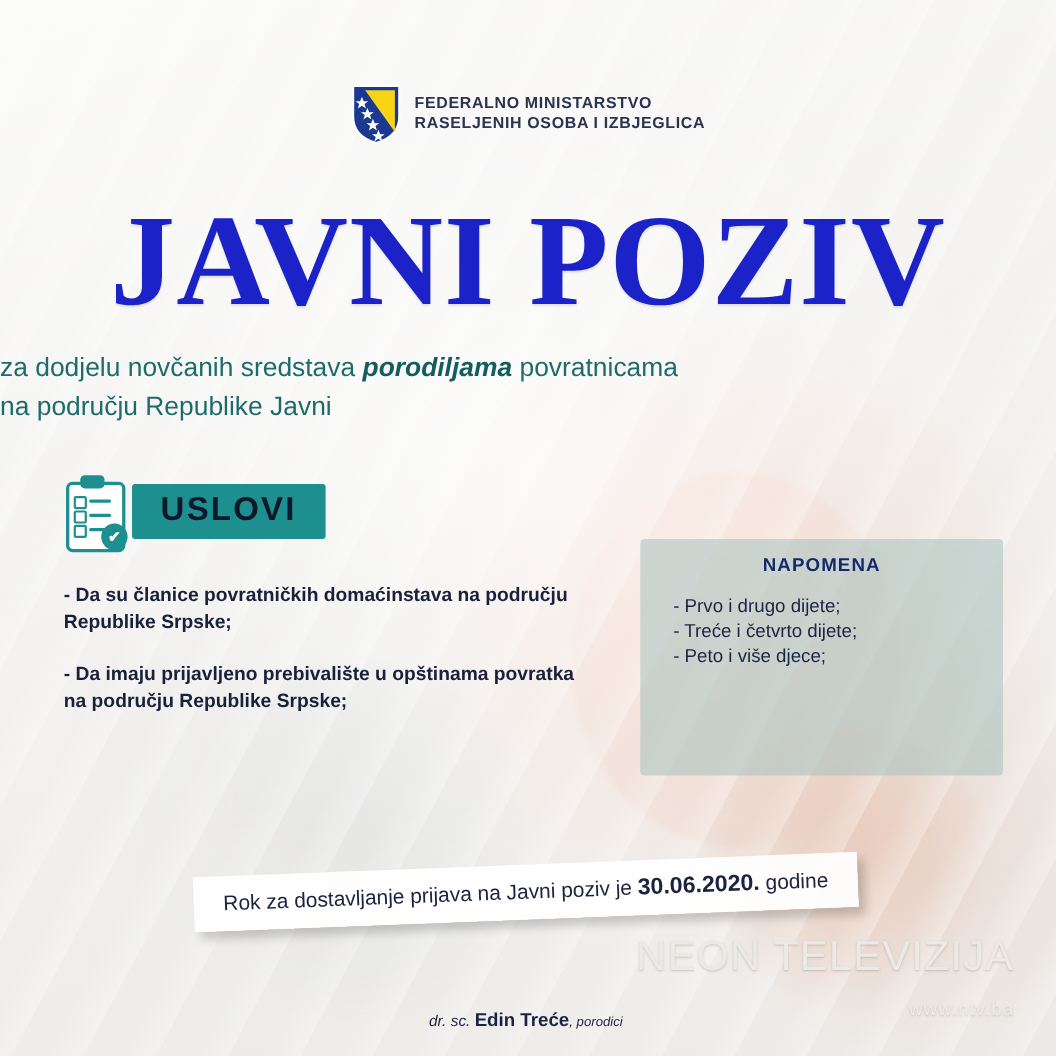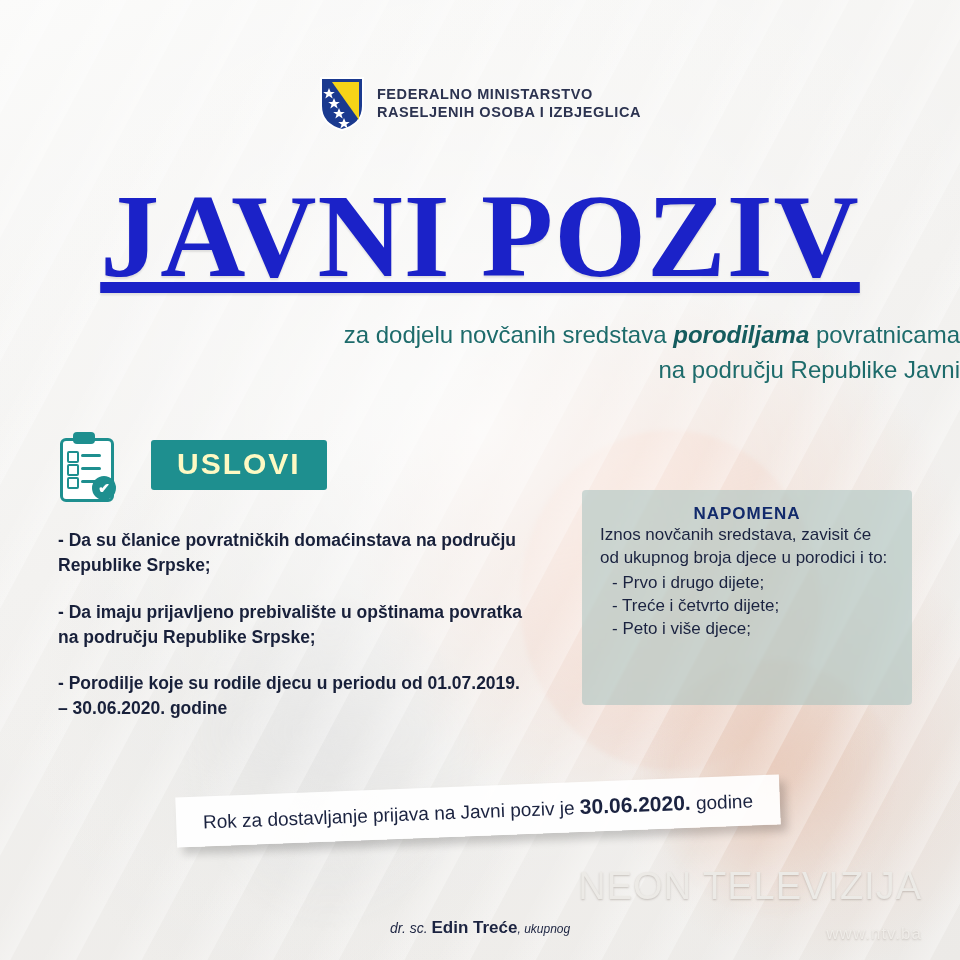--- a/index.html
+++ b/index.html
@@ -95,27 +95,26 @@
     left: 0; right: 0;
     top: 178px;
     text-align: center;
     font-family: "Liberation Serif", serif;
     font-size: 118px;
     line-height: 1;
     font-weight: bold;
     color: #1b22c8;
     letter-spacing: 1px;
     text-shadow: 0 2px 2px rgba(0,0,0,0.10);
-    text-decoration: underline;
   }
   .subtitle {
     position: absolute;
     left: 0; right: 0;
     top: 318px;
-    text-align: right;
+    text-align: left;
     color: #1d6b6b;
     font-size: 24px;
     line-height: 1.45;
   }
   .subtitle b {
     font-style: italic;
     font-weight: bold;
     color: #155c5e;
   }
 
@@ -167,27 +166,26 @@
     border-radius: 50%;
     background: #1e8f8f;
     color: #fff;
     font-size: 14px;
     line-height: 24px;
     text-align: center;
     font-weight: bold;
   }
   .uslovi-badge {
     background: #1e8f8f;
-    color: #fef9c3;
+    color: #0f172a;
     font-size: 30px;
     font-weight: bold;
     letter-spacing: 2px;
     padding: 7px 26px 9px 26px;
     border-radius: 3px;
-    margin-left: 31px;
   }
 
   
   .conditions {
     position: absolute;
     left: 58px;
     top: 528px;
     width: 470px;
     color: #18203a;
     font-size: 17.5px;
@@ -210,21 +208,21 @@
     padding: 14px 18px 10px 18px;
     box-sizing: border-box;
     backdrop-filter: blur(1px);
   }
   .napomena-title {
     text-align: center;
     color: #122a6b;
     font-weight: bold;
     font-size: 17px;
     letter-spacing: 1px;
-    margin-bottom: 0;
+    margin-bottom: 16px;
   }
   .napomena-body {
     color: #1b2340;
     font-size: 17px;
     line-height: 1.35;
   }
   .napomena-sub {
     margin-top: 2px;
   }
   .napomena-sub div {
@@ -267,21 +265,21 @@
   }
   .signature .role {
     font-size: 12px;
     font-style: italic;
   }
 
   
   .channel {
     position: absolute;
     right: 38px;
-    bottom: 16px;
+    bottom: 32px;
     text-align: right;
     color: #e9e7e4;
   }
   .channel-name {
     font-size: 38px;
     letter-spacing: 1px;
     color: #eceae6;
     text-shadow: 0 1px 2px rgba(120,110,100,0.35);
   }
   .channel-url {
@@ -343,39 +341,37 @@
       <div class="cb-box" style="left:11px; top:45px;"></div>
       <div class="cb-line" style="left:25px; top:48px; width:20px;"></div>
       <div class="cb-check">✔</div>
     </div>
     <div class="uslovi-badge">USLOVI</div>
   </div>
 
   <div class="conditions">
     <div class="condition-item">- Da su članice povratničkih domaćinstava na području Republike Srpske;</div>
     <div class="condition-item">- Da imaju prijavljeno prebivalište u opštinama povratka na području Republike Srpske;</div>
-    <div class="condition-item">- Porodilje koje su rodile djecu u periodu od 01.07.2019. – 30.06.2020. godine</div>
   </div>
 
   <div class="napomena">
     <div class="napomena-title">NAPOMENA</div>
-    <div class="napomena-body">Iznos novčanih sredstava, zavisit će od ukupnog broja djece u porodici i to:</div>
     <div class="napomena-body napomena-sub">
       <div>- Prvo i drugo dijete;</div>
       <div>- Treće i četvrto dijete;</div>
       <div>- Peto i više djece;</div>
     </div>
   </div>
 
   <div class="ribbon">
     <span>Rok za dostavljanje prijava na Javni poziv je </span><b>30.06.2020.</b><span> godine</span>
   </div>
 
   <div class="signature">
-    <span>dr. sc. </span><span class="name">Edin Treće</span><span class="role">, ukupnog</span>
+    <span>dr. sc. </span><span class="name">Edin Treće</span><span class="role">, porodici</span>
   </div>
 
   <div class="channel">
     <div class="channel-name">NEON TELEVIZIJA</div>
     <div class="channel-url">www.ntv.ba</div>
   </div>
 
 </div>
 
 </body></html>

